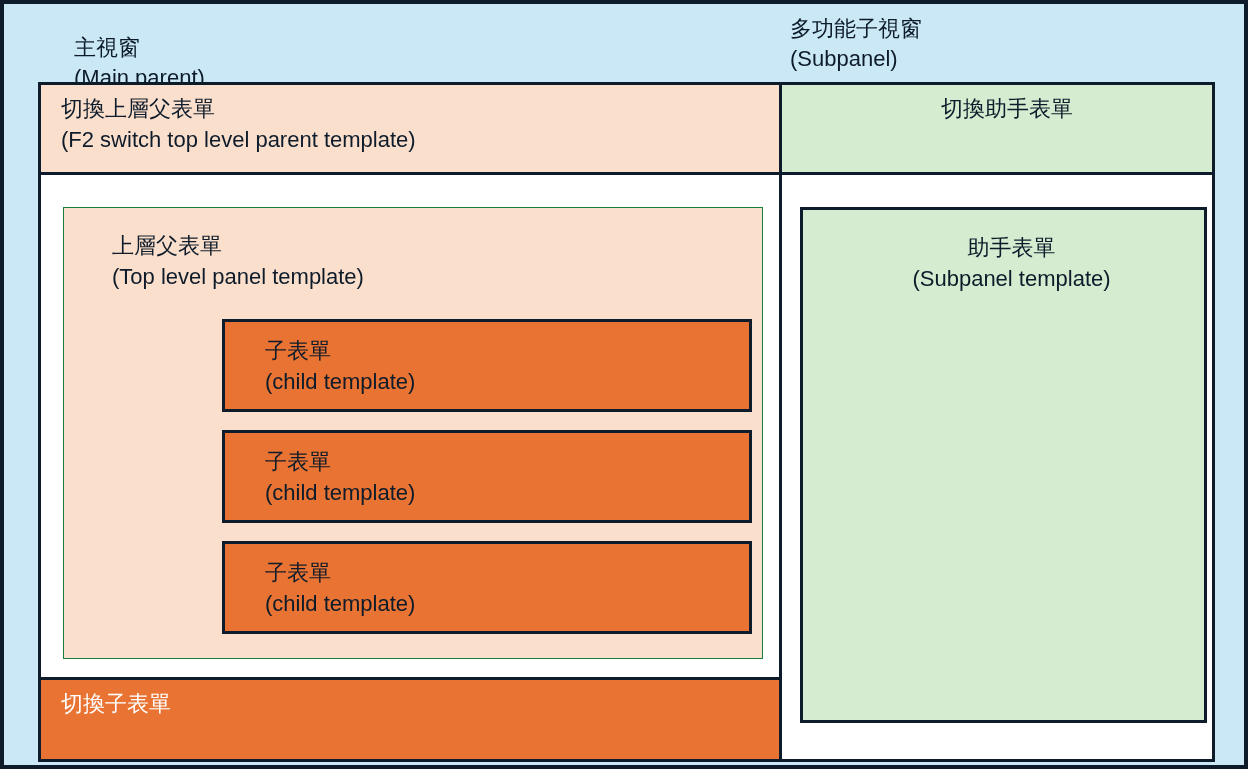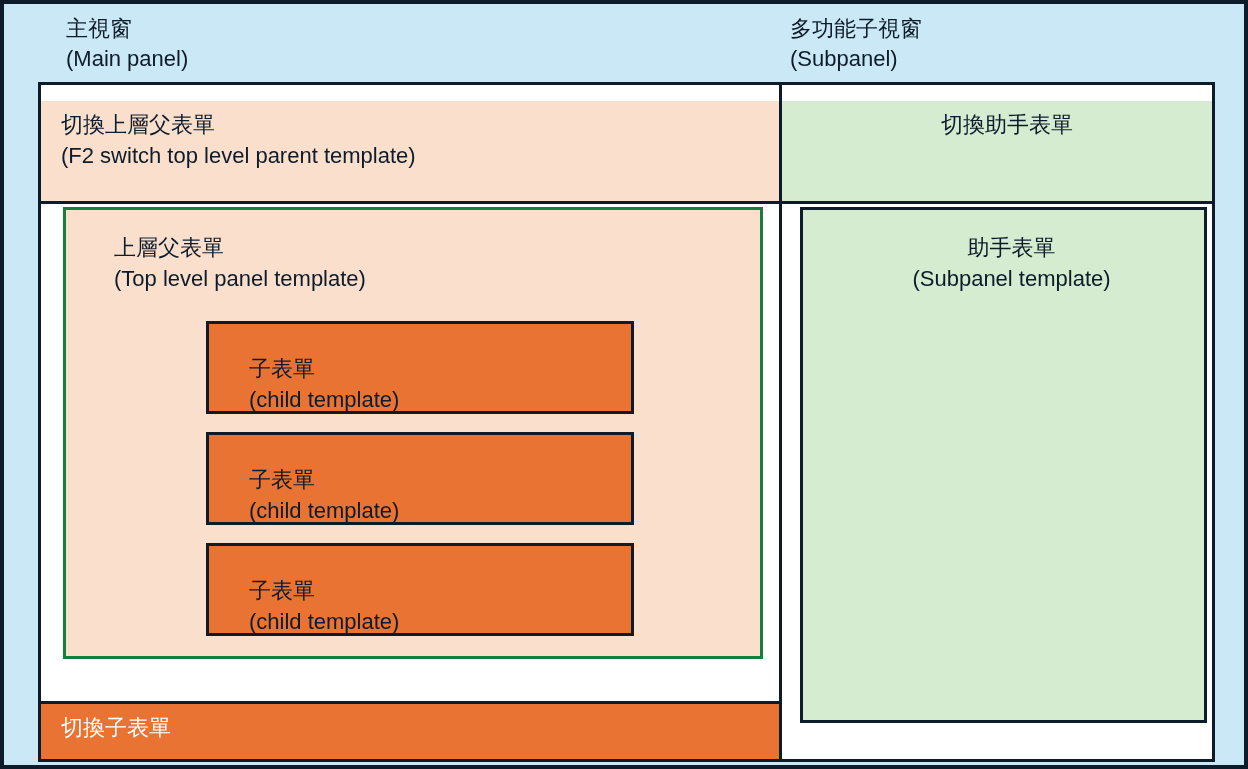--- a/index.html
+++ b/index.html
@@ -20,21 +20,21 @@
     color: #0d1b2a;
   }
 
   .caption {
     position: absolute;
     top: 10px;
     font-size: 22px;
     line-height: 30px;
     color: #0d1b2a;
   }
-  .caption-main { left: 62px; }
+  .caption-main { left: 70px; margin-top: 19px; }
   .caption-sub  { left: 786px; }
 
   .panel {
     position: absolute;
     top: 78px;
     height: 680px;
     box-sizing: border-box;
     background: #ffffff;
     border: 3px solid #0d1b2a;
   }
@@ -44,60 +44,60 @@
   .bar {
     position: absolute;
     left: 0;
     right: 0;
     box-sizing: border-box;
     padding: 8px 0 0 20px;
     font-size: 22px;
     line-height: 31px;
   }
   .bar-top {
-    top: 16px;
-    height: 103px;
+    top: 0;
+    height: 90px;
     border-bottom: 3px solid #0d1b2a;
   }
   .bar-bottom {
     bottom: 0;
-    height: 58px;
+    height: 82px;
     border-top: 3px solid #0d1b2a;
     margin-top: 11px;
   }
   .bar-peach  { background: #fbdfcd; color: #0d1b2a; }
   .bar-green  { background: #d6ecd0; color: #0d1b2a; }
   .bar-orange { background: #e97332; color: #ffffff; }
 
   .parent-box {
     position: absolute;
     left: 22px;
     top: 122px;
     width: 700px;
     height: 452px;
     box-sizing: border-box;
     background: #fbdfcd;
-    border: 3px solid #15803d;
+    border: 1px solid #15803d;
   }
   .parent-box .box-label {
     padding: 22px 0 0 48px;
     font-size: 22px;
     line-height: 31px;
   }
 
   .child-box {
     position: absolute;
-    left: 140px;
-    width: 428px;
+    left: 158px;
+    width: 530px;
     height: 93px;
     box-sizing: border-box;
     background: #e97332;
     border: 3px solid #0d1b2a;
     color: #0d1b2a;
-    padding: 29px 0 0 40px;
+    padding: 13px 0 0 40px;
     font-size: 22px;
     line-height: 31px;
   }
   .child-box-1 { top: 111px; }
   .child-box-2 { top: 222px; }
   .child-box-3 { top: 333px; }
 
   .assistant-box {
     position: absolute;
     left: 18px;
@@ -112,21 +112,21 @@
     line-height: 31px;
   }
 </style>
 </head>
 <body>
 
 <div class="canvas">
 
   <div class="caption caption-main">
     <div>主視窗</div>
-    <div>(Main panel)</div>
+    <div>(Main parent)</div>
   </div>
   <div class="caption caption-sub">
     <div>多功能子視窗</div>
     <div>(Subpanel)</div>
   </div>
 
   <div class="panel panel-main">
 
     <div class="bar bar-top bar-peach">
       <div>切換上層父表單</div>

